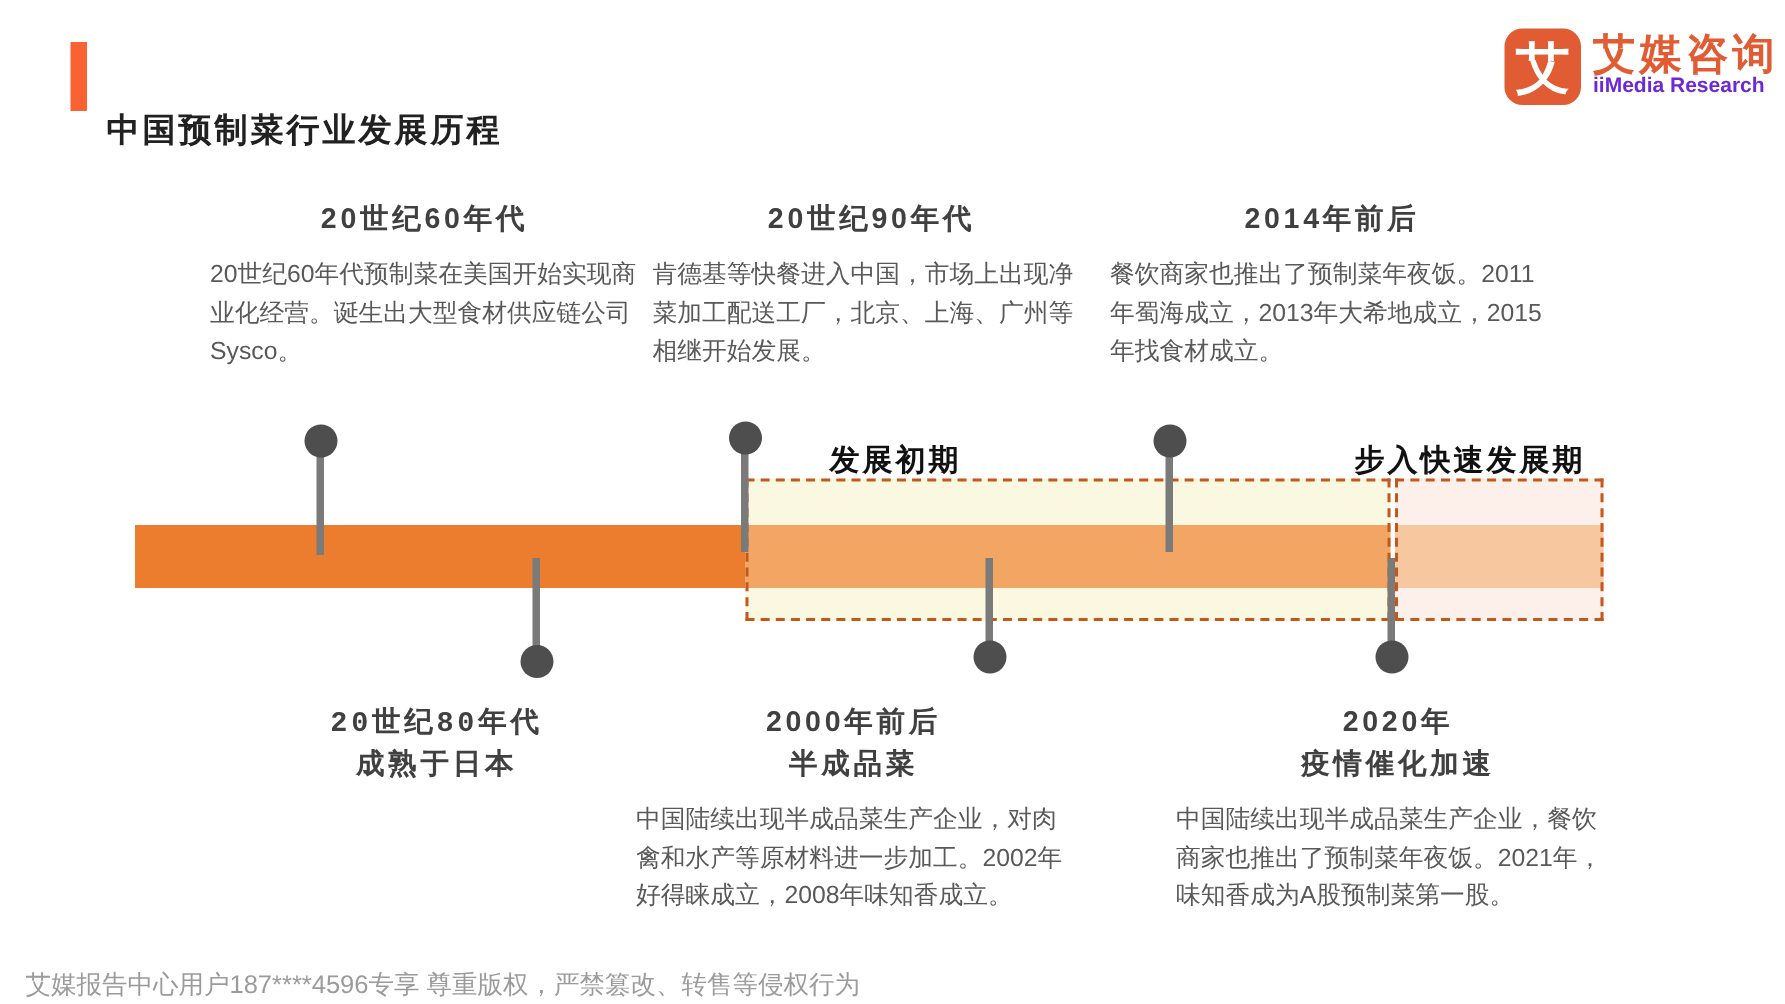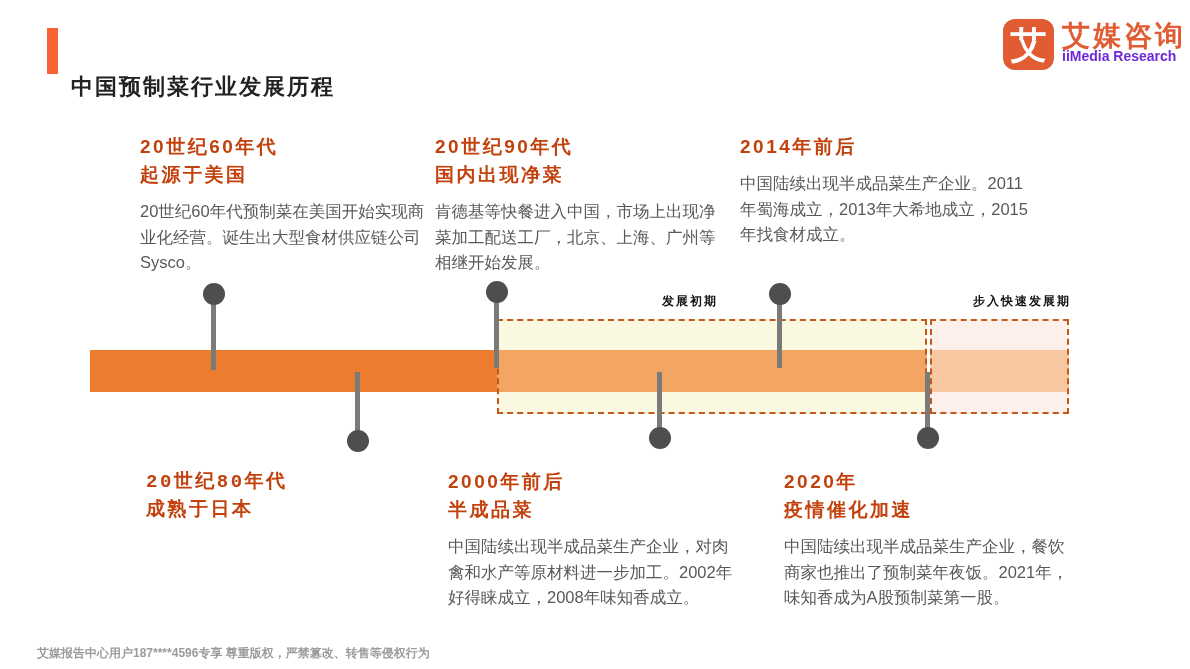--- a/index.html
+++ b/index.html
@@ -55,22 +55,22 @@
 
   .phase-box-border {
     position: absolute; top: 319px; height: 95px; z-index: 3;
     border: 2px dashed #C4581A; background: transparent;
   }
   .box1-border { left: 497px; width: 430px; }
   .box2-border { left: 930px; width: 139px; }
 
   .phase-label {
     position: absolute; z-index: 5;
-    font-size: 12px; font-weight: bold; color: #111111;
-    letter-spacing: 2px; text-align: right; white-space: nowrap;
+    font-size: 20px; font-weight: bold; color: #111111;
+    letter-spacing: 2px; text-align: left; white-space: nowrap;
   }
   .phase1-label { left: 553px; top: 293px; width: 165px; }
   .phase2-label { left: 903px; top: 293px; width: 168px; }
 
   .stem {
     position: absolute; width: 5px; background: #7A7A7A; z-index: 4;
   }
   .stem1 { left: 211px; top: 294px; height: 76px; }
   .stem2 { left: 494px; top: 292px; height: 76px; }
   .stem3 { left: 777px; top: 294px; height: 74px; }
@@ -88,38 +88,38 @@
   .dot4 { left: 347px; top: 430px; }
   .dot5 { left: 649px; top: 427px; }
   .dot6 { left: 917px; top: 427px; }
 
   
   .milestone { position: absolute; z-index: 6; }
   .m1 { left: 140px; top: 133px; width: 286px; }
   .m2 { left: 435px; top: 133px; width: 292px; }
   .m3 { left: 740px; top: 133px; width: 296px; }
   .m4 { left: 146px; top: 468px; width: 290px; font-family: Liberation Mono, monospace; }
-  .m5 { left: 448px; top: 468px; width: 290px; }
+  .m5 { left: 424px; top: 468px; width: 290px; }
   .m6 { left: 740px; top: 468px; width: 296px; margin-left: 44px; }
 
   .m-title {
-    text-align: left; color: #c2410c;
+    text-align: center; color: #404040;
     font-size: 19px; font-weight: bold; line-height: 28px;
     letter-spacing: 2.5px;
   }
   .m-body {
     margin-top: 10px;
     font-size: 16.5px; line-height: 25.5px; color: #595959;
     text-align: left;
   }
 
   
   .footer-note {
-    position: absolute; left: 37px; top: 645px;
-    font-size: 12px; color: #9B9B9B; white-space: nowrap; font-weight: bold;
+    position: absolute; left: 17px; top: 645px;
+    font-size: 17px; color: #9B9B9B; white-space: nowrap;
   }
 </style>
 </head>
 <body>
 
 <div id="page">
 
   <div class="accent-bar"></div>
   <div class="page-title">中国预制菜行业发展历程</div>
 
@@ -154,38 +154,36 @@
   <div class="dot dot1"></div>
   <div class="dot dot2"></div>
   <div class="dot dot3"></div>
   <div class="dot dot4"></div>
   <div class="dot dot5"></div>
   <div class="dot dot6"></div>
 
   <div class="milestone m1">
     <div class="m-title">
       <div>20世纪60年代</div>
-      <div>起源于美国</div>
     </div>
     <div class="m-body">20世纪60年代预制菜在美国开始实现商业化经营。诞生出大型食材供应链公司Sysco。</div>
   </div>
 
   <div class="milestone m2">
     <div class="m-title">
       <div>20世纪90年代</div>
-      <div>国内出现净菜</div>
     </div>
     <div class="m-body">肯德基等快餐进入中国，市场上出现净菜加工配送工厂，北京、上海、广州等相继开始发展。</div>
   </div>
 
   <div class="milestone m3">
     <div class="m-title">
       <div>2014年前后</div>
     </div>
-    <div class="m-body">中国陆续出现半成品菜生产企业。2011年蜀海成立，2013年大希地成立，2015年找食材成立。</div>
+    <div class="m-body">餐饮商家也推出了预制菜年夜饭。2011年蜀海成立，2013年大希地成立，2015年找食材成立。</div>
   </div>
 
   <div class="milestone m4">
     <div class="m-title">
       <div>20世纪80年代</div>
       <div>成熟于日本</div>
     </div>
   </div>
 
   <div class="milestone m5">

